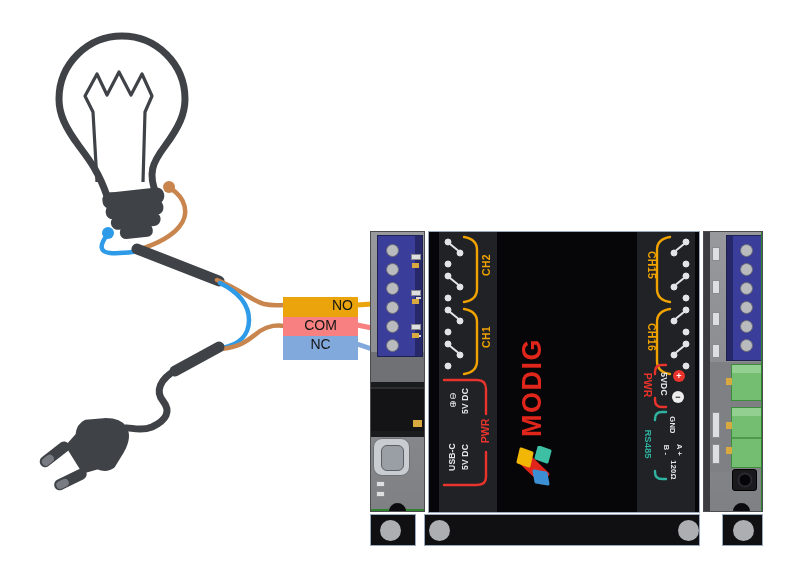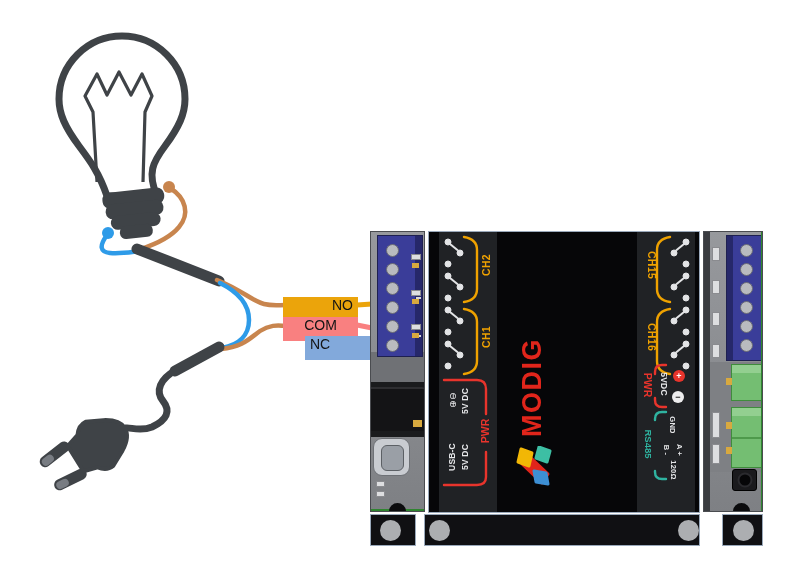--- a/index.html
+++ b/index.html
@@ -6,21 +6,21 @@
   body{width:800px;height:577px;position:relative;overflow:hidden;
        font-family:"Liberation Sans","DejaVu Sans",sans-serif;}
   .abs{position:absolute;}
   
   #illus{position:absolute;left:0;top:0;}
   
   .term-label{position:absolute;left:283px;width:75px;height:24px;line-height:16px;
       font-size:14px;color:#141414;box-sizing:border-box;padding:0 5px;}
   .term-no {top:297px;background:#EBA40B;text-align:right;}
   .term-com{top:317px;background:#F98080;text-align:center;}
-  .term-nc {top:336px;background:#82A9DB;text-align:left;margin-left:22px;}
+  .term-nc {top:336px;background:#82A9DB;text-align:center;}
   
   .module{position:absolute;overflow:hidden;box-sizing:border-box;}
   .mod-gray{background:linear-gradient(#97999D,#7E8084);border:1px solid #4A4C50;}
   .mod-black{background:#060608;border:1px solid #9AA9BB;}
   .relay-strip{position:absolute;top:0;width:58px;height:281px;background:#202225;}
   .tblock{position:absolute;background:#3A3D99;border:1px solid #1E2050;box-sizing:border-box;}
   .screw{position:absolute;width:13px;height:13px;border-radius:50%;background:#B9BBBF;
       border:1.5px solid #6A6B75;box-sizing:border-box;}
   .tick{position:absolute;width:5px;height:2px;background:#D8D8DA;}
   .comp{position:absolute;background:#DDDEE0;border:1px solid #8A8B8F;box-sizing:border-box;}

